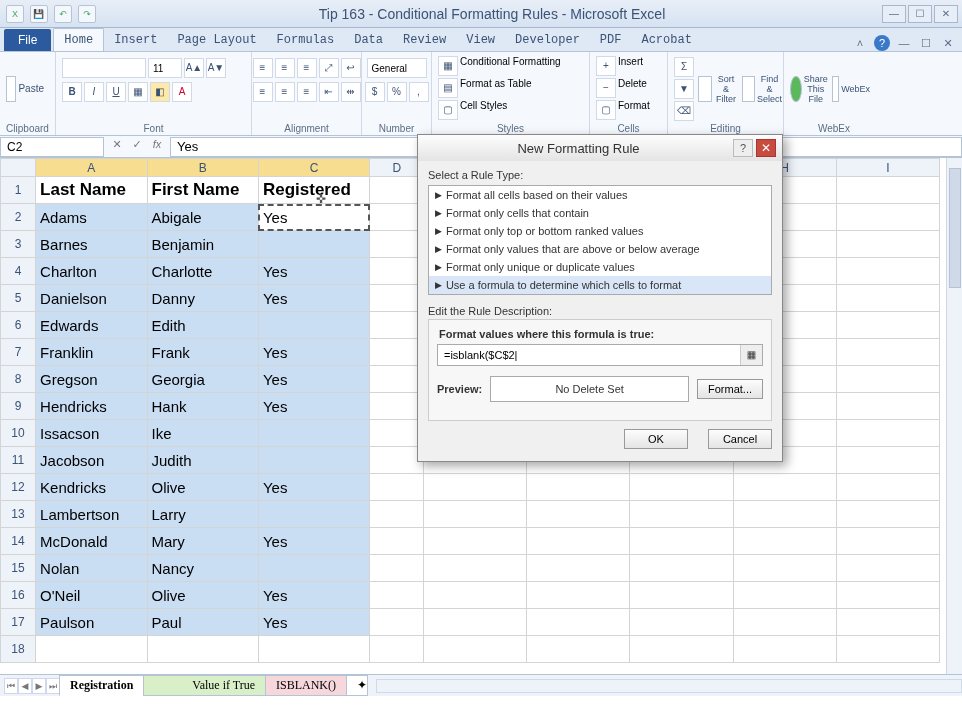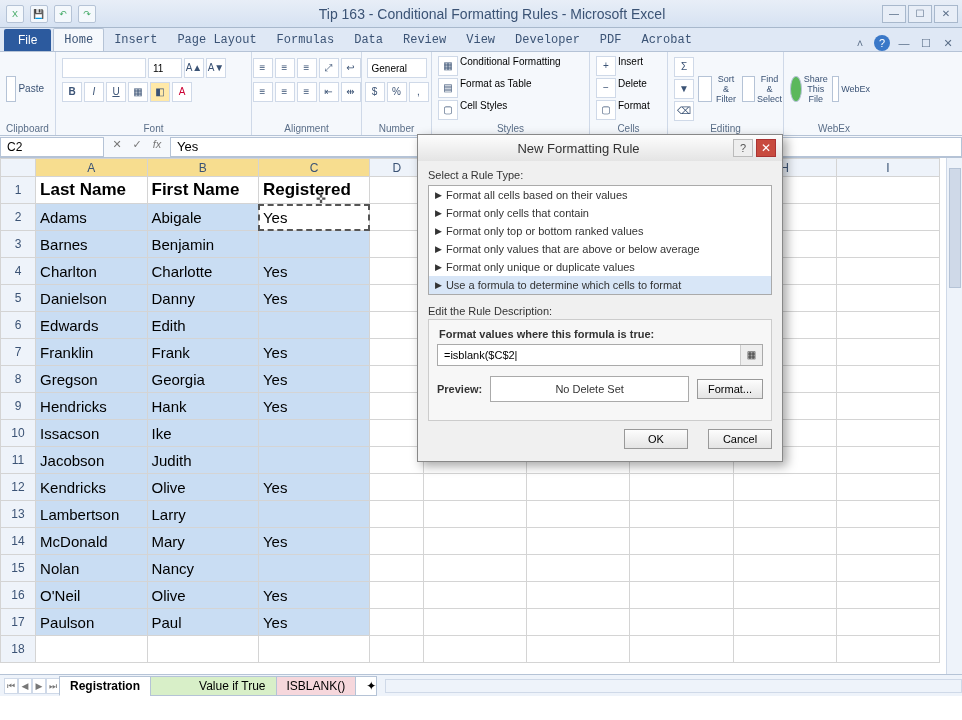--- a/index.html
+++ b/index.html
@@ -52,21 +52,21 @@
 tr.header-row td { font-weight: bold; font-size: 17px; }
 td.selcell { background:#c9ddf3; }
 td.active { background:#fff; outline:2px dashed #555; outline-offset:-2px; }
 
 .vscroll { position:absolute; right:0; top:0; width:16px; height:100%; background:#eef3fa; border-left:1px solid #cfd9e8; }
 .vscroll .thumb { position:absolute; left:2px; width:12px; background:#cfd9e8; border:1px solid #b5c3d6; }
 
 
 .sheettabs { height: 22px; background:#eef3fa; border-top:1px solid #b5c3d6; display:flex; align-items:center; padding-left:4px; gap:0; }
 .nav-arrow { width:14px; height:16px; border:1px solid #cfd9e8; background:#fff; font-size:9px; text-align:center; line-height:14px; color:#777; }
-.stab { padding: 2px 10px; font-size: 12px; border: 1px solid #b5c3d6; background:#fff; margin-left:-1px; position:relative; }
+.stab { padding: 2px 10px; font-size: 12px; border: 1px solid #b5c3d6; background:#fff; margin-left:-1px; position:relative;font-family:Liberation Serif, serif; }
 .stab.active { background:#fff; border-bottom:1px solid #fff; font-weight:bold; }
 .stab.green { background:#d8efc8;padding-left:48px; }
 .stab.pink { background:#f6d7dc; }
 .hscroll { flex:1; margin-left:8px; height:14px; background:#eef3fa; border:1px solid #cfd9e8; position:relative; }
 
 
 .status { height: 20px; background:#dfe8f5; border-top:1px solid #b5c3d6; display:flex; align-items:center; padding:0 8px; font-size:11px; color:#3b5375;margin-top:45px; }
 .status .zoom { margin-left:auto; display:flex; gap:6px; align-items:center; }
 .zoom-track { width:100px; height:4px; background:#b5c3d6; position:relative; }
 .zoom-thumb { width:8px; height:12px; background:#fff; border:1px solid #888; position:absolute; top:-4px; left:60px; }

